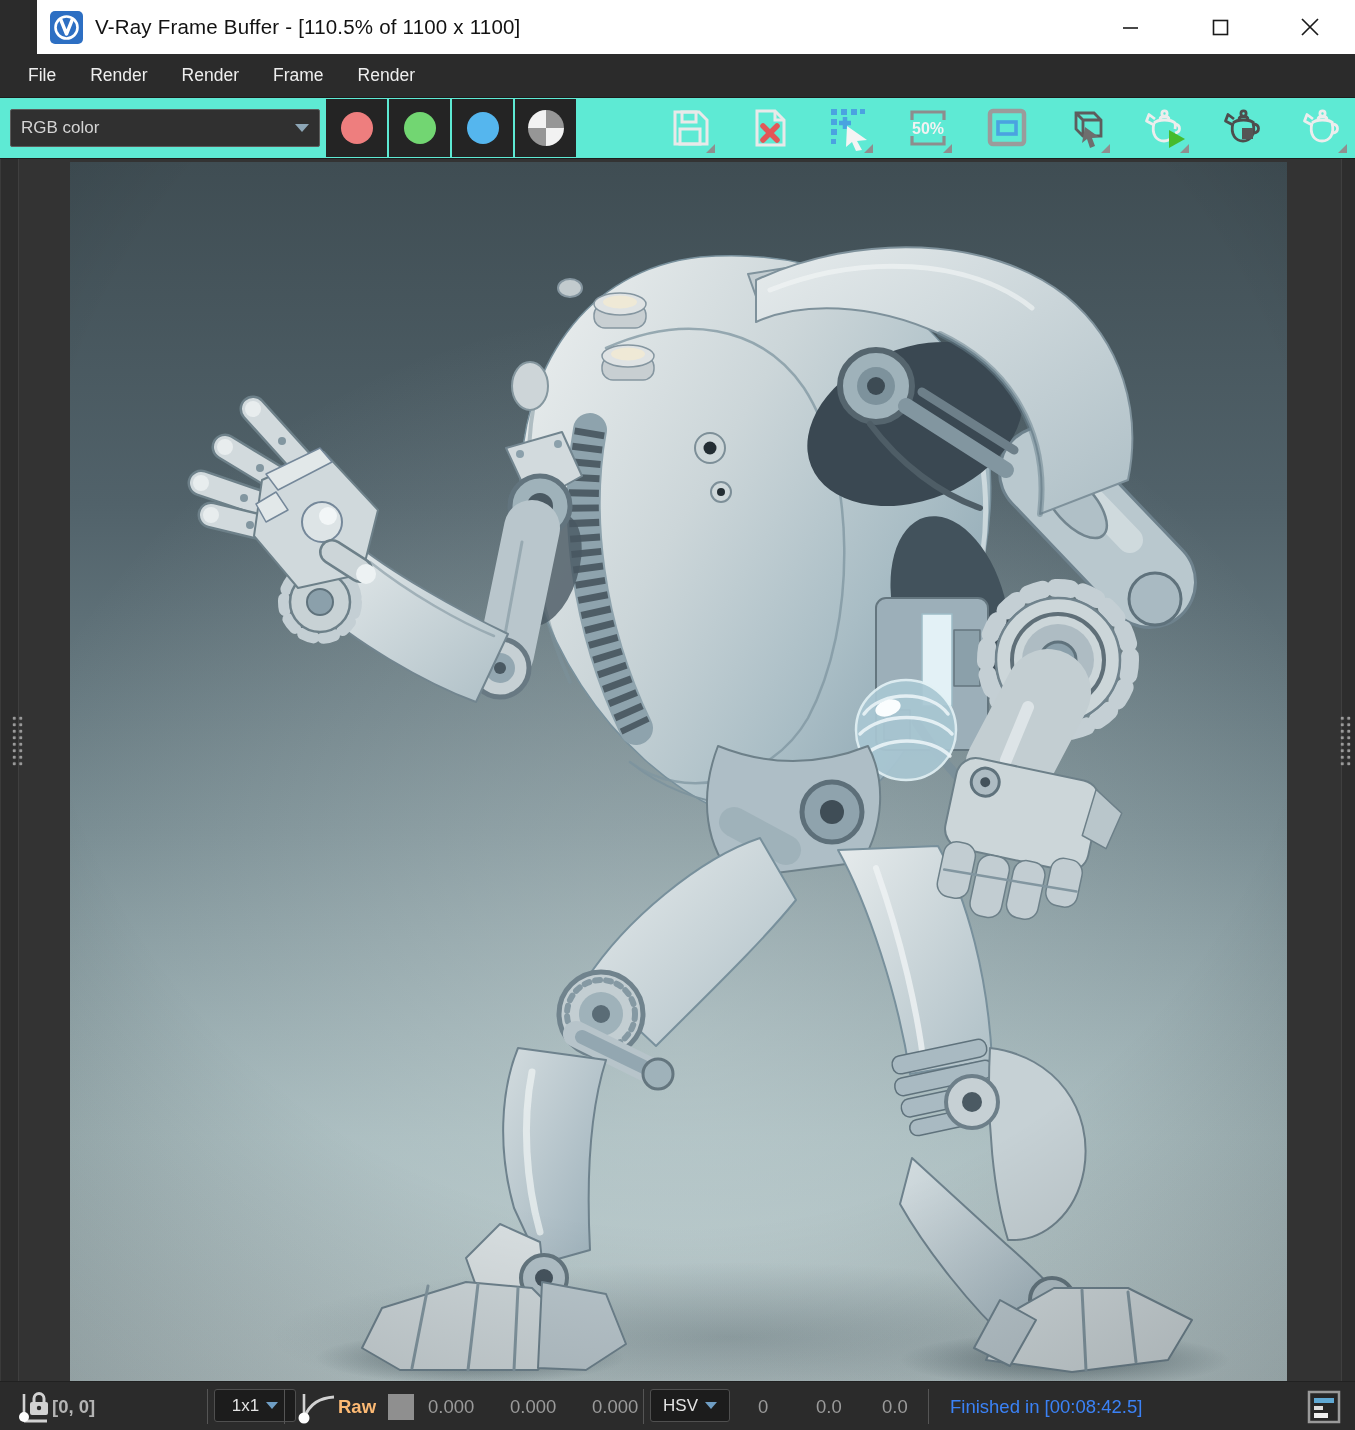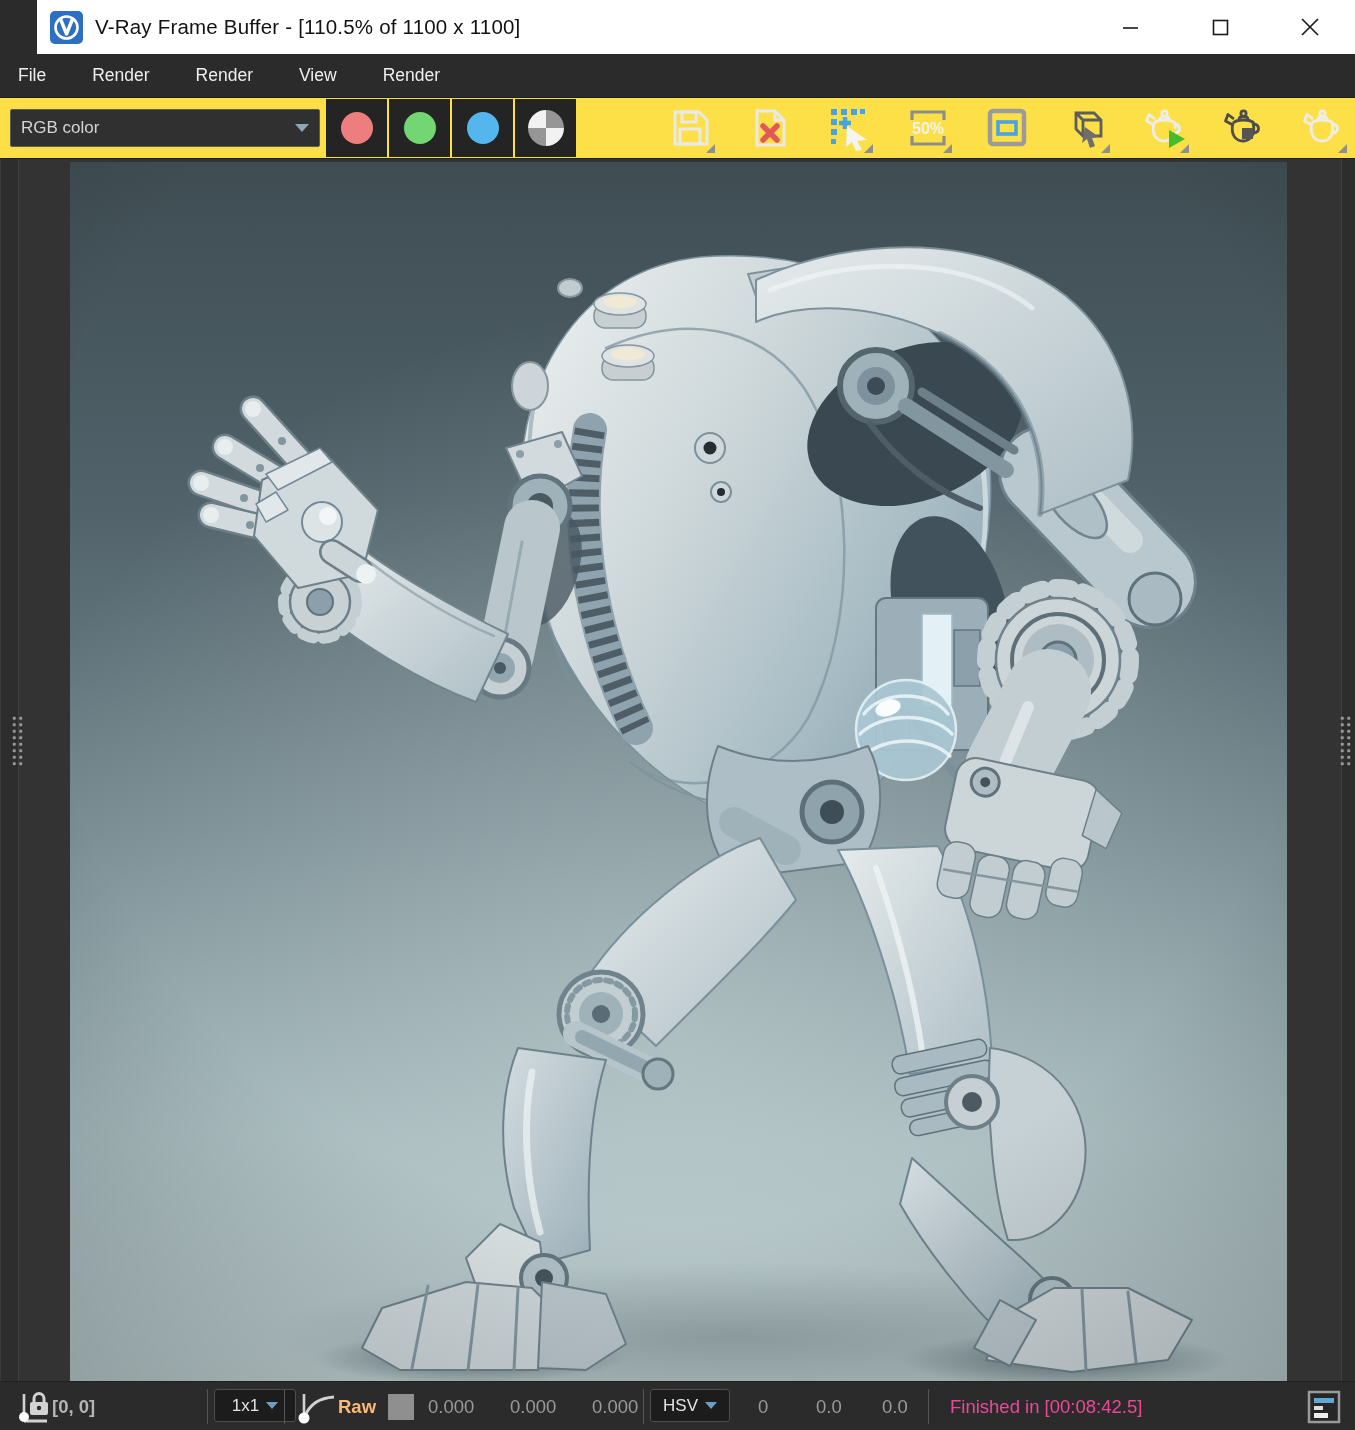--- a/index.html
+++ b/index.html
@@ -18,25 +18,25 @@
   .app-logo{
     width:33px;height:33px;margin-left:13px;border-radius:5px;background:#2d6fc3;
     display:flex;align-items:center;justify-content:center;flex:0 0 auto;
   }
   .title-text{margin-left:12px;font-size:20.5px;color:#121212;letter-spacing:.2px;}
   .win-controls{position:absolute;right:0;top:0;height:54px;display:flex;}
   .win-btn{width:90px;height:54px;display:flex;align-items:center;justify-content:center;cursor:default;}
   
   .menubar{
     height:43px;background:#2b2b2b;display:flex;align-items:center;
-    padding-left:18px;gap:46px;border-bottom:1px solid #1d1d1d;text-align:center;
+    padding-left:28px;gap:34px;border-bottom:1px solid #1d1d1d;text-align:center;
   }
   .menu-item{color:#eeeeee;font-size:17.5px;}
   
-  .toolbar{height:60px;background:#fde047;display:flex;align-items:center;border-bottom:1px solid #1e1e1e;position:relative;}
+  .toolbar{height:60px;background:#5eead4;display:flex;align-items:center;border-bottom:1px solid #1e1e1e;position:relative;}
   .channel-combo{
     margin-left:10px;width:288px;height:36px;background:#303030;border:1px solid #5c5c5c;border-radius:2px;
     display:flex;align-items:center;padding:0 10px;color:#d4d4d4;font-size:17px;
   }
   .combo-arrow{margin-left:auto;width:0;height:0;border-left:7px solid transparent;border-right:7px solid transparent;border-top:8px solid #8da6b6;}
   .color-tiles{display:flex;margin-left:6px;}
   .tile{width:61px;height:58px;background:#242424;margin-right:2px;display:flex;align-items:center;justify-content:center;}
   .checker-circle{
     width:36px;height:36px;border-radius:50%;
     background:conic-gradient(from 0deg,#969696 0 25%,#f2f2f2 25% 50%,#969696 50% 75%,#f2f2f2 75% 100%);
@@ -64,21 +64,21 @@
   .sb-abs{position:absolute;top:0;height:49px;display:flex;align-items:center;}
   .sb-sep{position:absolute;top:7px;width:1px;height:35px;background:#555555;}
   .sb-btn{
     position:absolute;top:7px;height:33px;background:#1c1c1c;border:1px solid #4f4f4f;border-radius:3px;
     display:flex;align-items:center;justify-content:center;gap:7px;color:#e3e3e3;font-size:17px;padding:0 9px;box-sizing:border-box;
   }
   .sb-btn .combo-arrow{border-left-width:6px;border-right-width:6px;border-top-width:7px;border-top-color:#6f9ec4;margin-left:0;}
   .sb-coords{font-weight:bold;color:#b4b4b4;text-align:center;}
   .sb-raw{font-weight:bold;color:#fdba74;}
   .sb-swatch{position:absolute;top:12px;width:26px;height:26px;background:#8f8f8f;}
-  .sb-time{color:#ec4899;}
+  .sb-time{color:#3b82f6;}
   svg{display:block;}
 </style>
 </head>
 <body>
 
 <div class="titlebar">
   <div class="app-logo">
     <svg width="33" height="33" viewBox="0 0 33 33">
       <circle cx="16.5" cy="16.5" r="11" fill="none" stroke="#ffffff" stroke-width="2.6"></circle>
       <path d="M10.5 8 L16.5 23 L22.5 8" fill="none" stroke="#ffffff" stroke-width="3.4" stroke-linejoin="round"></path>
@@ -101,21 +101,21 @@
           <path d="M1,1 L17,17 M17,1 L1,17" stroke="#1a1a1a" stroke-width="1.7"></path>
         </svg>
     </div>
   </div>
 </div>
 
 <div class="menubar">
   <span class="menu-item">File</span>
   <span class="menu-item">Render</span>
   <span class="menu-item">Render</span>
-  <span class="menu-item">View</span>
+  <span class="menu-item">Frame</span>
   <span class="menu-item">Render</span>
 </div>
 
 <div class="toolbar">
   <div class="channel-combo">
     <span>RGB color</span>
     <span class="combo-arrow"></span>
   </div>
 
   <div class="color-tiles">

